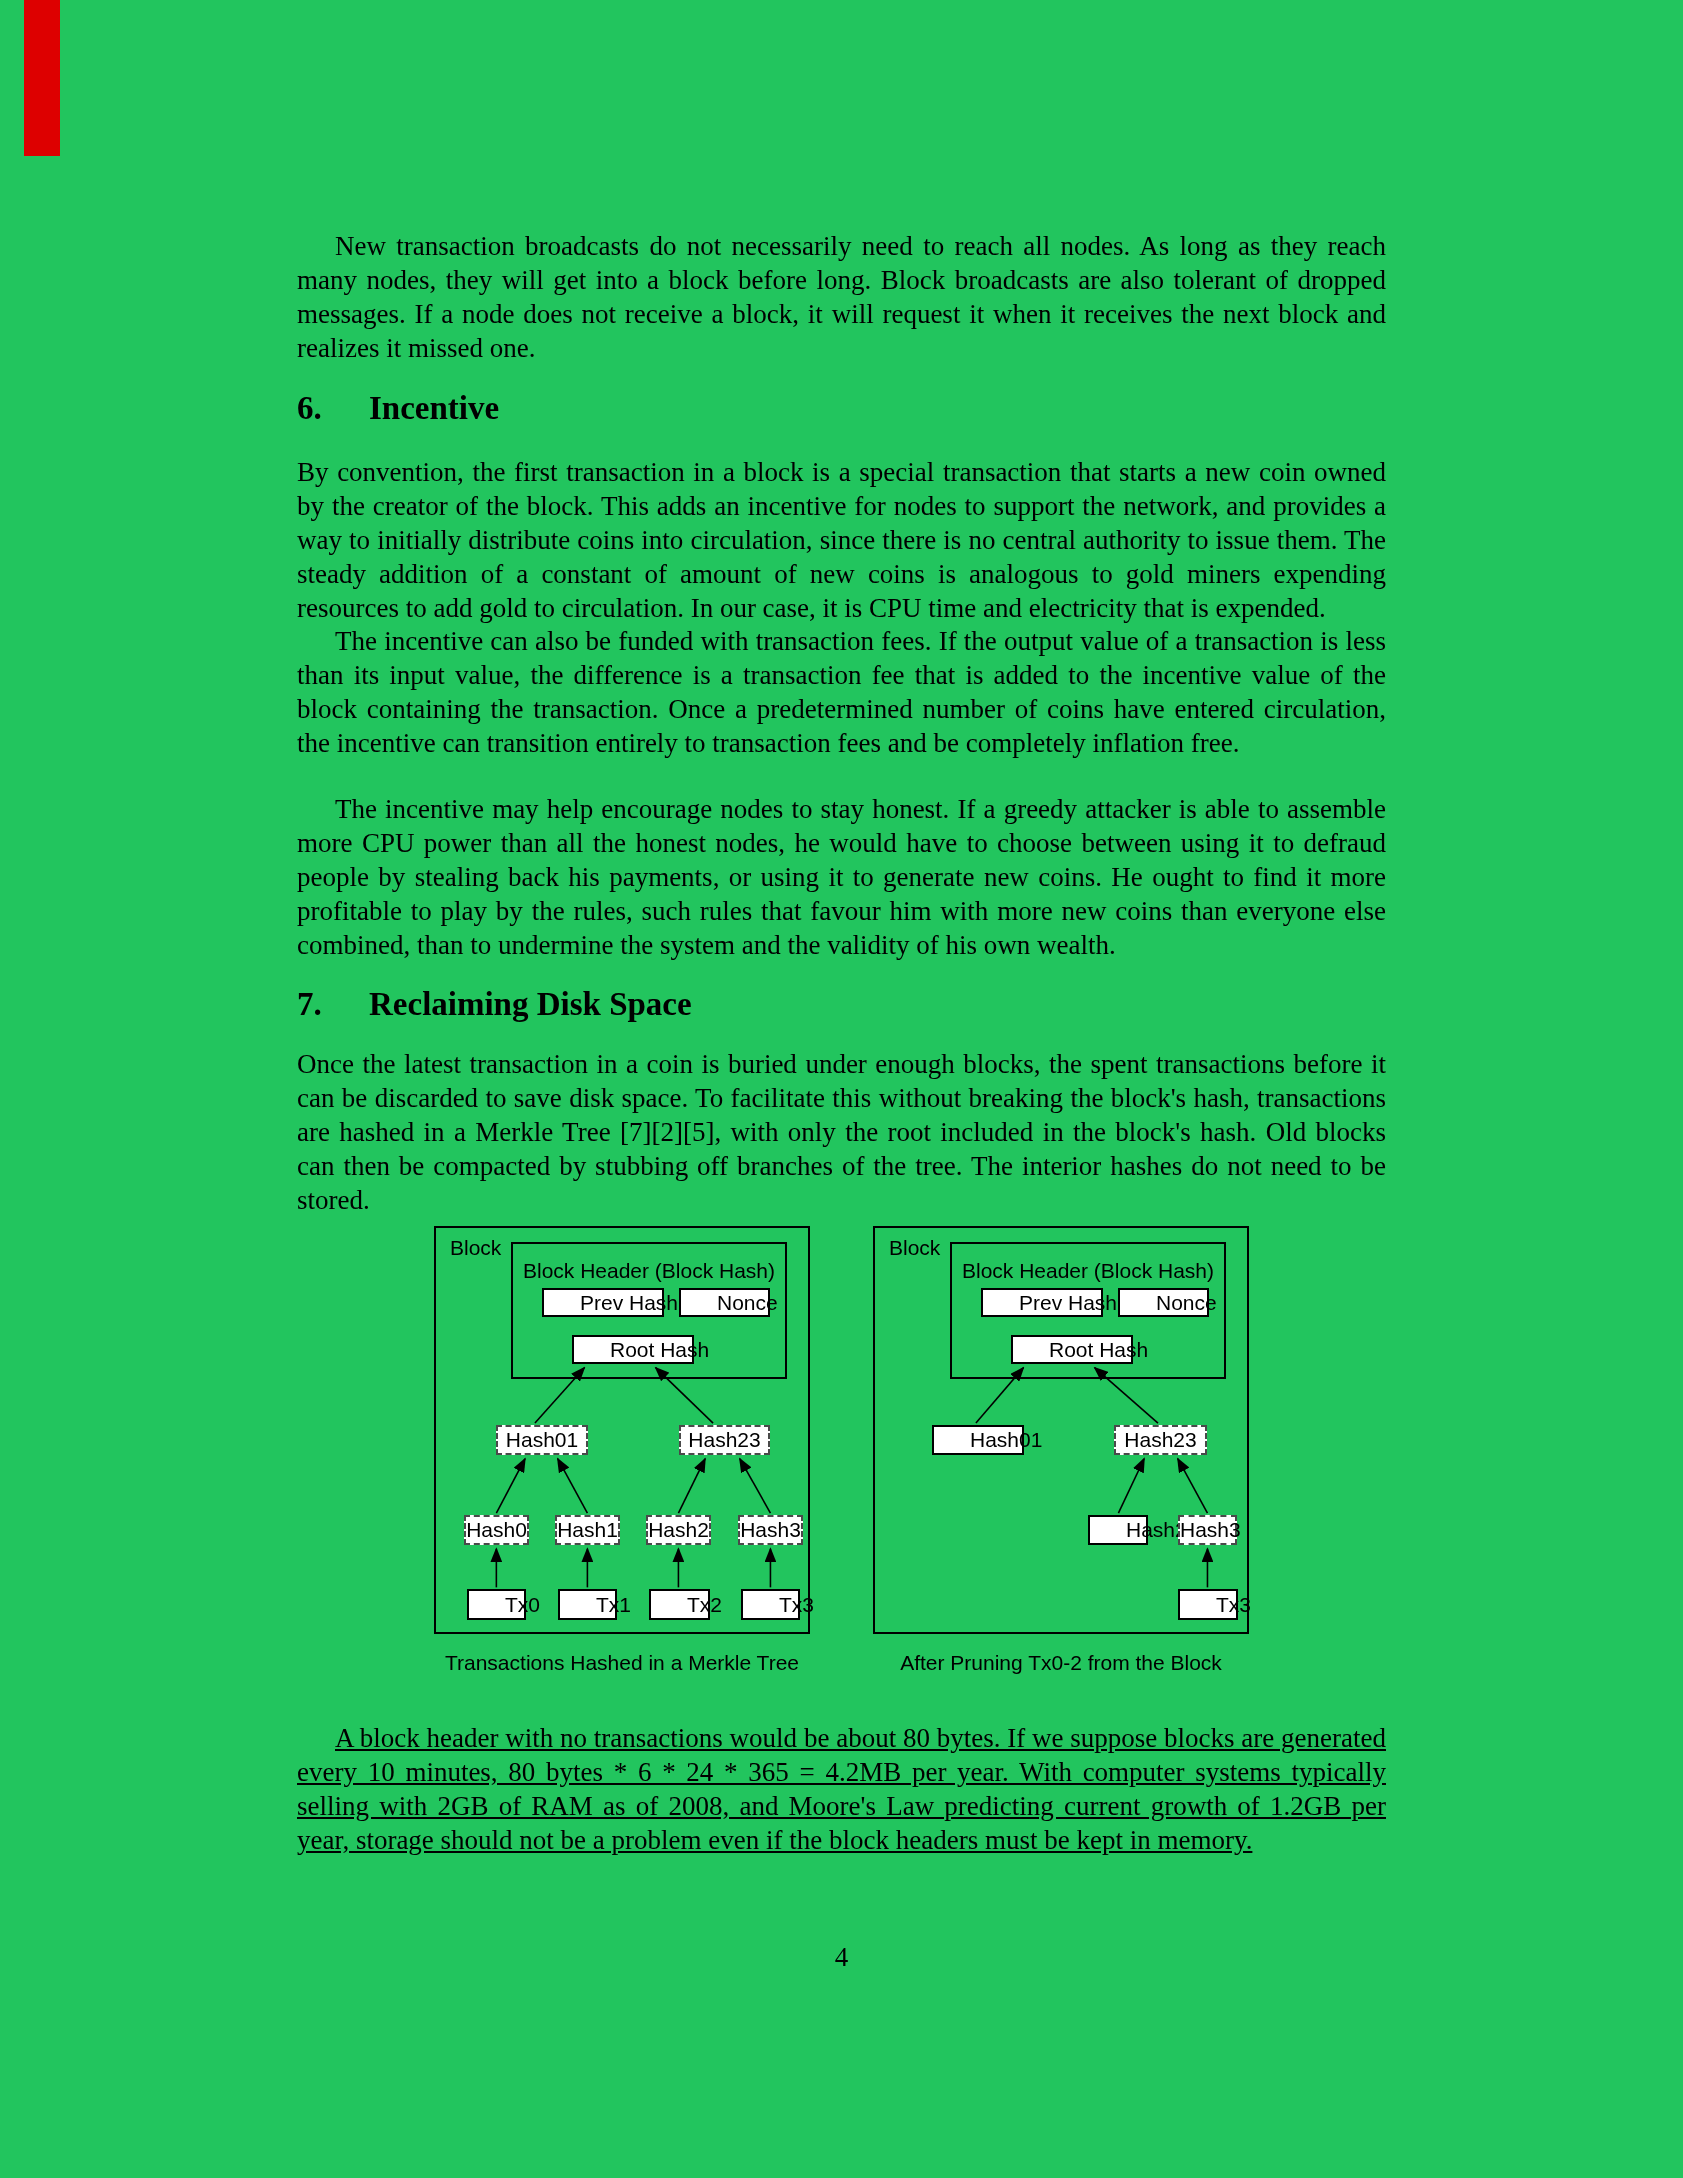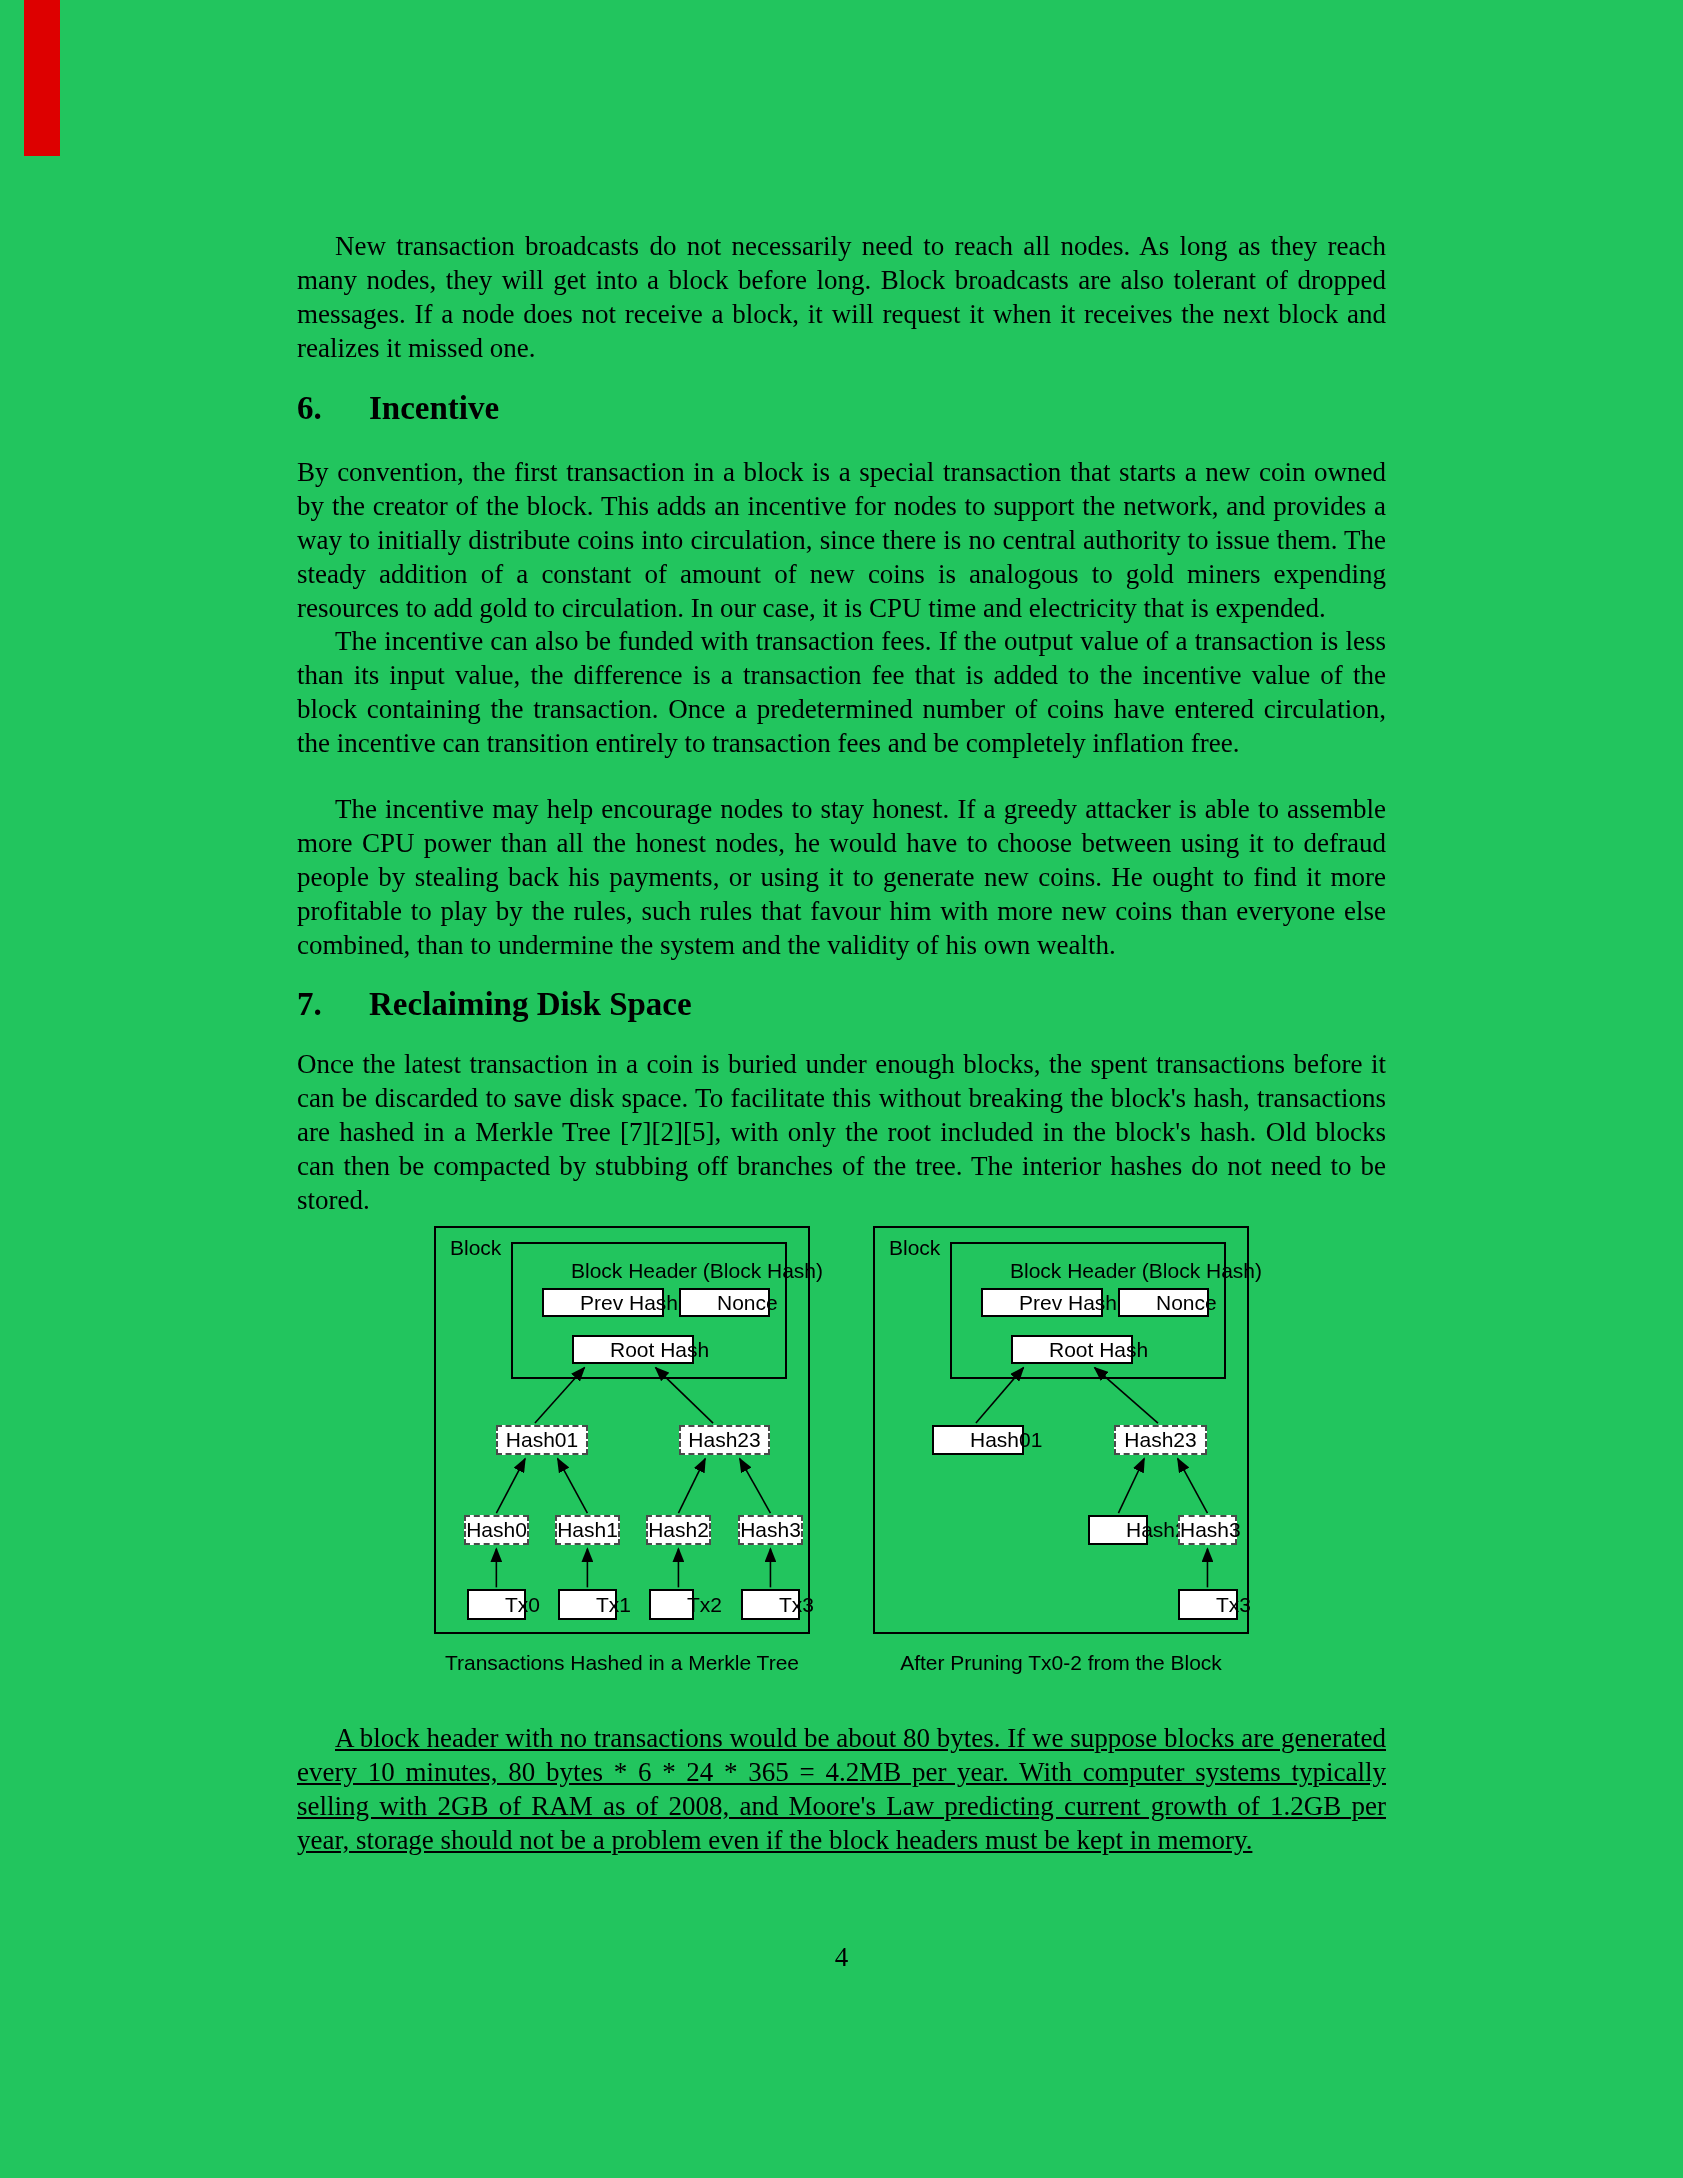--- a/index.html
+++ b/index.html
@@ -64,42 +64,41 @@
     position: absolute;
     left: 75px; top: 14px;
     width: 276px; height: 137px;
     border: 2px solid #000000;
   }
   .hdr-title {
     position: absolute;
     left: 75px; top: 31px;
     width: 276px;
     text-align: center;
-    margin-left: 48px;
   }
   .node {
     position: absolute;
     text-align: center;
     background: #ffffff;
     white-space: nowrap;
   }
   .solid  { border: 2px solid #000000; padding-left: 36px; }
   .dashed { border: 2px dashed #4a4a4a; }
   .prev { left: 106px; top: 60px; width: 122px; height: 29px; line-height: 25px; }
   .nonce { left: 243px; top: 60px; width: 91px; height: 29px; line-height: 25px; }
   .root { left: 136px; top: 107px; width: 122px; height: 29px; line-height: 25px; }
   .h01 { left: 60px;  top: 197px; width: 92px; height: 30px; line-height: 26px; }
   .h23 { left: 243px; top: 197px; width: 91px; height: 30px; line-height: 26px; }
   .h0 { left: 28px;  top: 287px; width: 65px; height: 30px; line-height: 26px; }
   .h1 { left: 119px; top: 287px; width: 65px; height: 30px; line-height: 26px; }
   .h2n { left: 210px; top: 287px; width: 65px; height: 30px; line-height: 26px; }
   .h3n { left: 302px; top: 287px; width: 65px; height: 30px; line-height: 26px; }
   .t0 { left: 31px;  top: 361px; width: 59px; height: 31px; line-height: 27px; }
   .t1 { left: 122px; top: 361px; width: 59px; height: 31px; line-height: 27px; }
-  .t2 { left: 213px; top: 361px; width: 45px; height: 31px; line-height: 27px; }
+  .t2 { left: 213px; top: 361px; width: 61px; height: 31px; line-height: 27px; }
   .t3 { left: 305px; top: 361px; width: 59px; height: 31px; line-height: 27px; }
   .r-h01 { left: 57px;  top: 197px; width: 92px; height: 30px; line-height: 26px; }
   .r-h23 { left: 239px; top: 197px; width: 93px; height: 30px; line-height: 26px; }
   .r-h2  { left: 213px; top: 287px; width: 60px; height: 30px; line-height: 26px; }
   .r-h3  { left: 303px; top: 287px; width: 59px; height: 30px; line-height: 26px; }
   .r-t3  { left: 303px; top: 361px; width: 60px; height: 31px; line-height: 27px; }
   .arrows {
     position: absolute;
     left: 0; top: 0;
     width: 376px; height: 408px;

